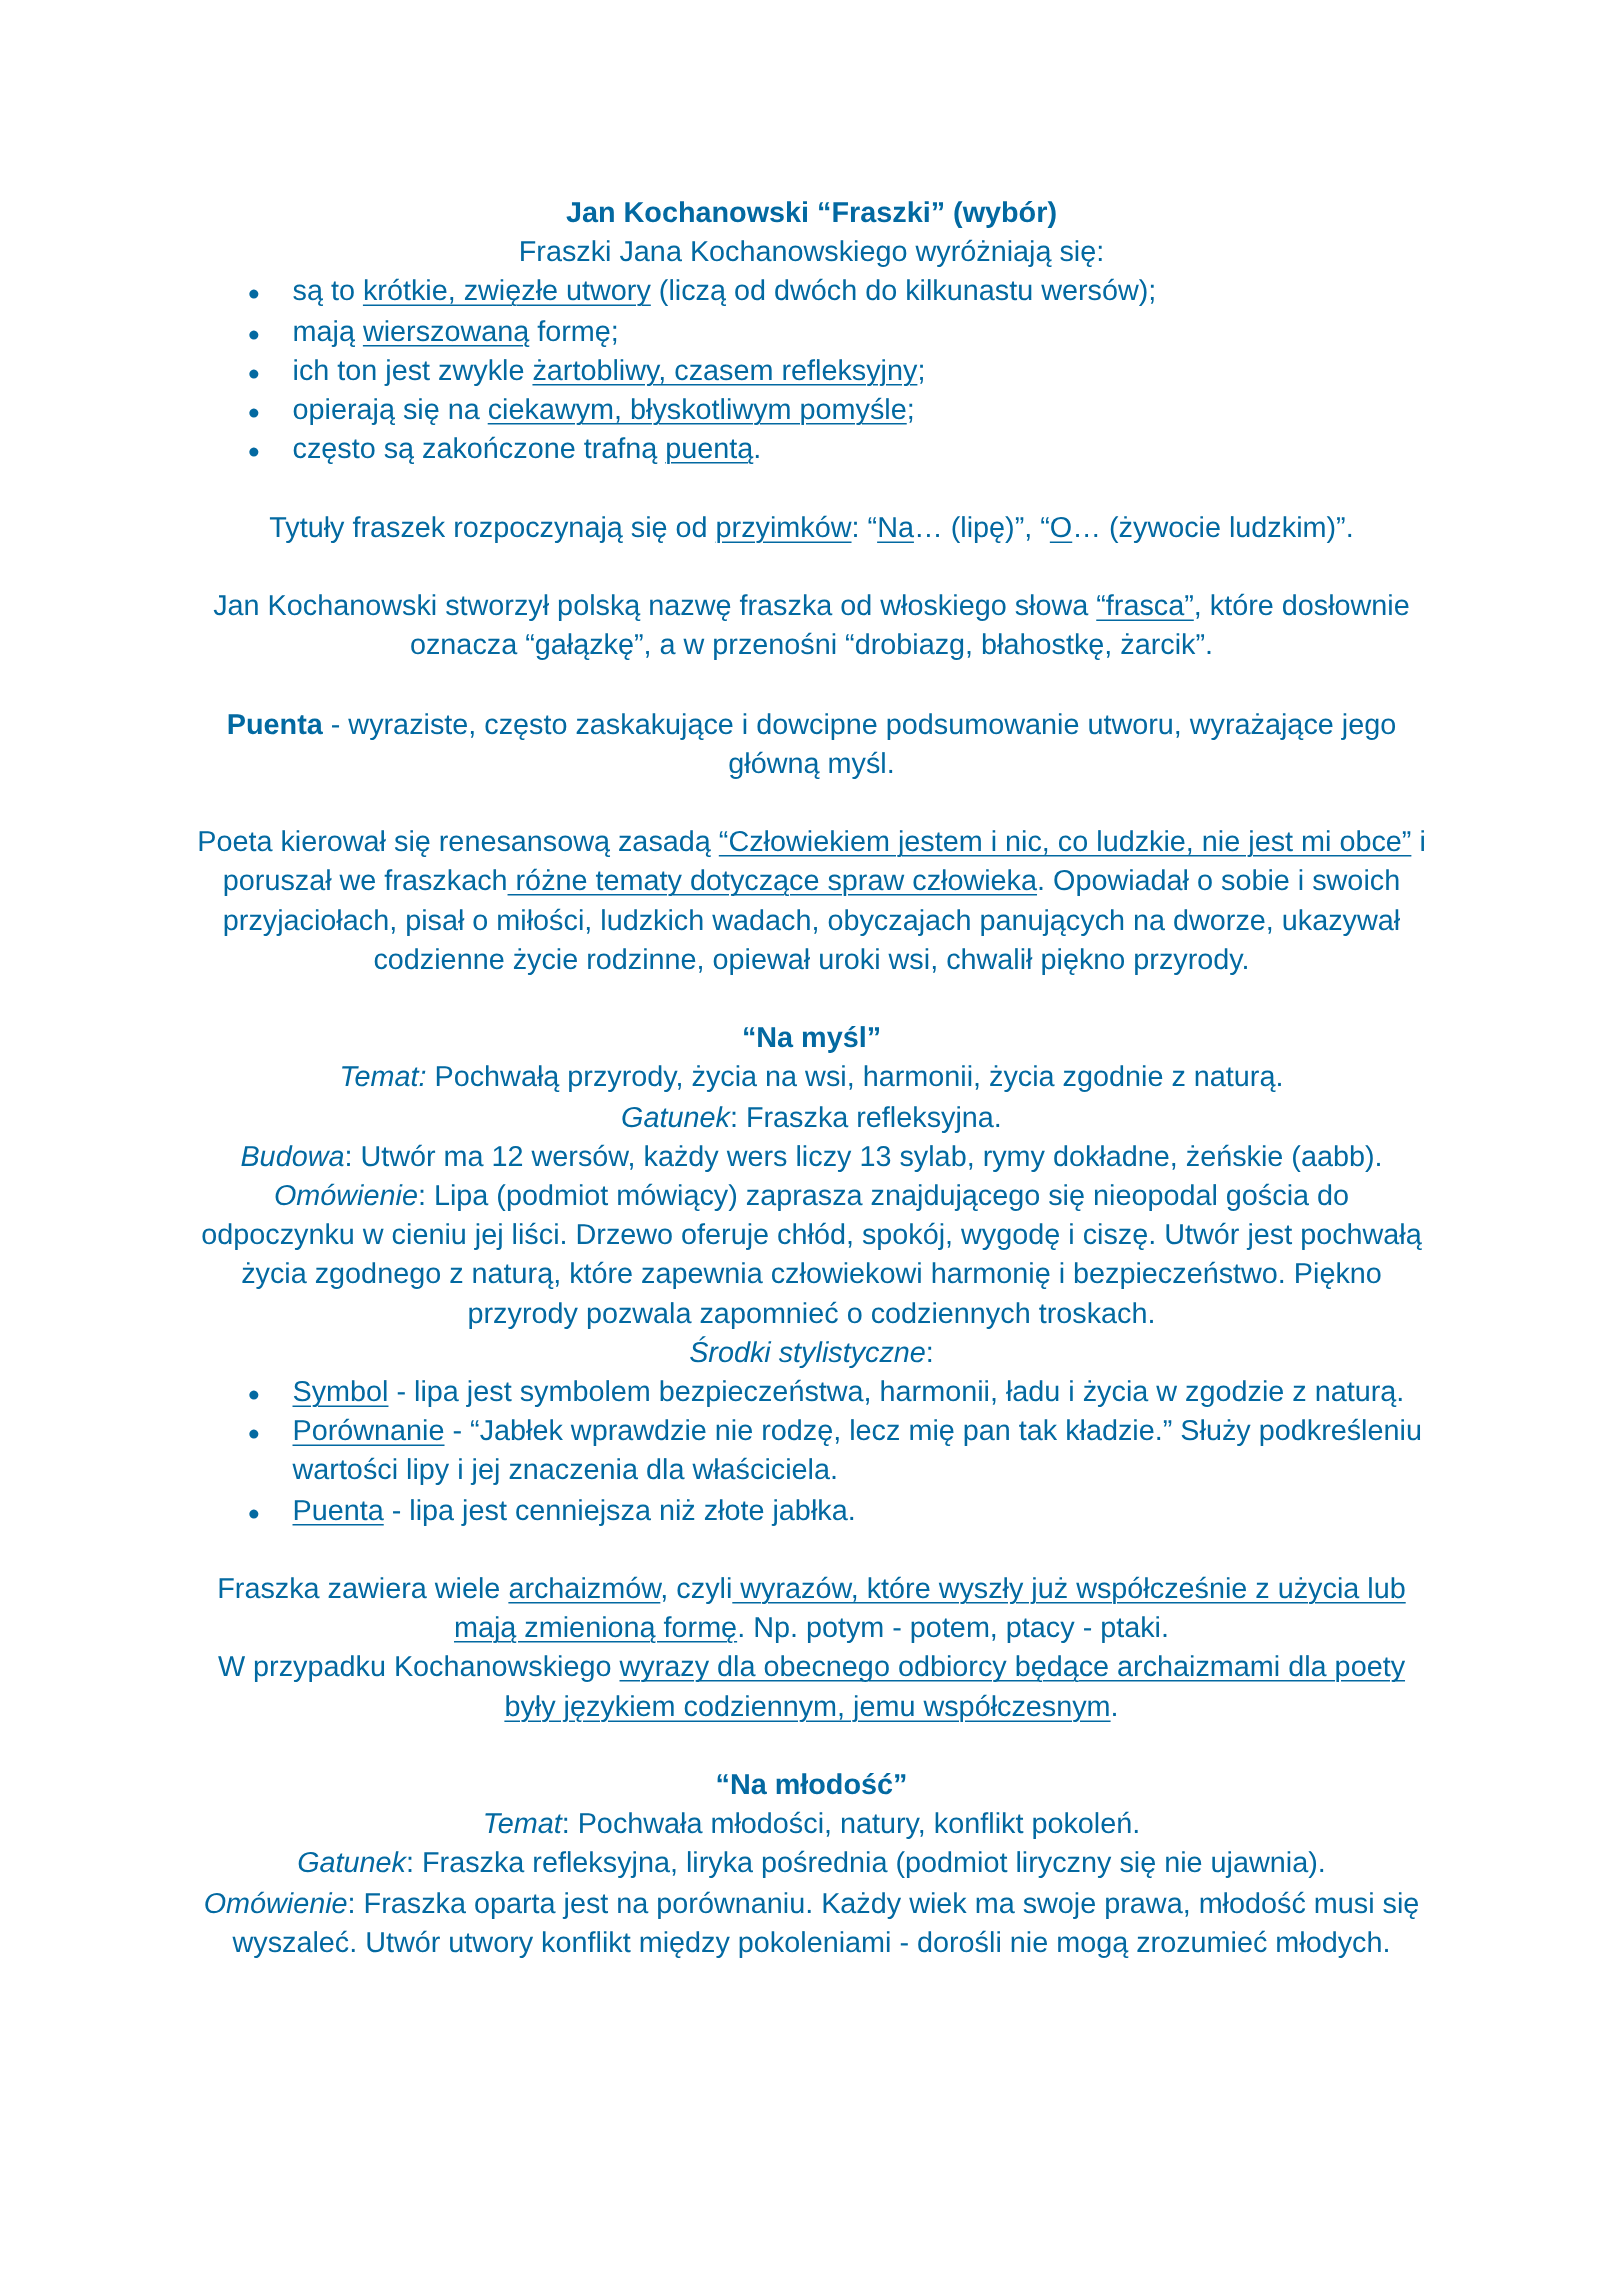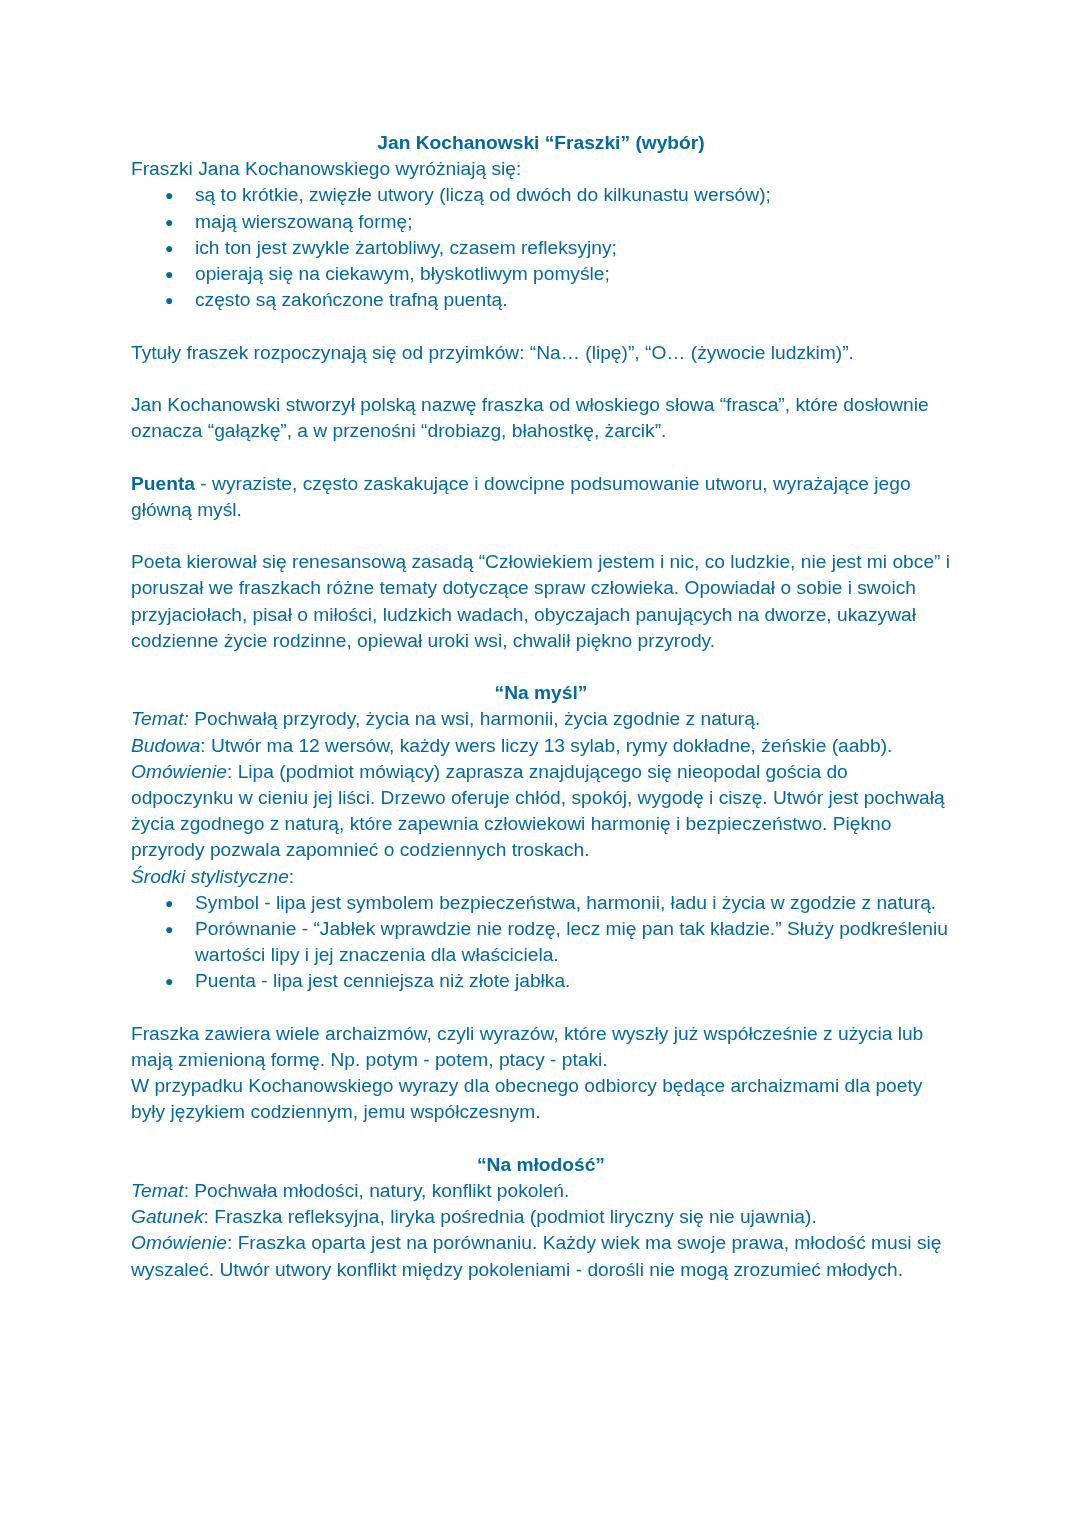--- a/index.html
+++ b/index.html
@@ -6,24 +6,24 @@
   body { width: 1080px; height: 1525px; position: relative; overflow: hidden; }
   .page {
     position: absolute; left: 131px; top: 130px; width: 820px;
     font-family: "Liberation Sans", sans-serif; font-size: 19.2px; line-height: 26.2px; color: #0369a1;
   }
   .title { text-align: center; font-weight: bold; }
   .blank { height: 26.2px; }
   ul.bul { list-style: none; margin: 0; padding: 0 0 0 64px; }
   ul.bul li { position: relative; }
   ul.bul li .dot { position: absolute; left: -30px; top: 0; font-size: 14px; }
-  .u { text-underline-offset: 3px; text-decoration-thickness: 1px; }
+  .u { text-decoration: underline; text-underline-offset: 3px; text-decoration-thickness: 1px; }
   b { font-weight: bold; }
   i { font-style: italic; }
-  p { margin: 0; }
+  p { margin: 0; text-align: center; }
 </style>
 </head>
 <body>
 
 <div class="page">
 
   <div class="title">Jan Kochanowski “Fraszki” (wybór)</div>
   <p>Fraszki Jana Kochanowskiego wyróżniają się:</p>
 
   <ul class="bul">
@@ -42,20 +42,21 @@
 
   <div class="blank"></div>
   <p><b>Puenta</b><span> - wyraziste, często zaskakujące i dowcipne podsumowanie utworu, wyrażające jego główną myśl.</span></p>
 
   <div class="blank"></div>
   <p><span>Poeta kierował się renesansową zasadą </span><span class="u">“Człowiekiem jestem i nic, co ludzkie, nie jest mi obce”</span><span> i poruszał we fraszkach</span><span class="u"> różne tematy dotyczące spraw człowieka</span><span>. Opowiadał o sobie i swoich przyjaciołach, pisał o miłości, ludzkich wadach, obyczajach panujących na dworze, ukazywał codzienne życie rodzinne, opiewał uroki wsi, chwalił piękno przyrody.</span></p>
 
   <div class="blank"></div>
   <div class="title">“Na myśl”</div>
   <p><i>Temat:</i><span> Pochwałą przyrody, życia na wsi, harmonii, życia zgodnie z naturą.</span></p>
+  <p><i>Gatunek</i><span>: Fraszka refleksyjna.</span></p>
   <p><i>Budowa</i><span>: Utwór ma 12 wersów, każdy wers liczy 13 sylab, rymy dokładne, żeńskie (aabb).</span></p>
   <p><i>Omówienie</i><span>: Lipa (podmiot mówiący) zaprasza znajdującego się nieopodal gościa do odpoczynku w cieniu jej liści. Drzewo oferuje chłód, spokój, wygodę i ciszę. Utwór jest pochwałą życia zgodnego z naturą, które zapewnia człowiekowi harmonię i bezpieczeństwo. Piękno przyrody pozwala zapomnieć o codziennych troskach.</span></p>
   <p><i>Środki stylistyczne</i><span>:</span></p>
   <ul class="bul">
     <li><span class="dot">●</span><span class="u">Symbol</span><span> - lipa jest symbolem bezpieczeństwa, harmonii, ładu i życia w zgodzie z naturą.</span></li>
     <li><span class="dot">●</span><span class="u">Porównanie</span><span> - “Jabłek wprawdzie nie rodzę, lecz mię pan tak kładzie.” Służy podkreśleniu wartości lipy i jej znaczenia dla właściciela.</span></li>
     <li><span class="dot">●</span><span class="u">Puenta</span><span> - lipa jest cenniejsza niż złote jabłka.</span></li>
   </ul>
 
   <div class="blank"></div>

